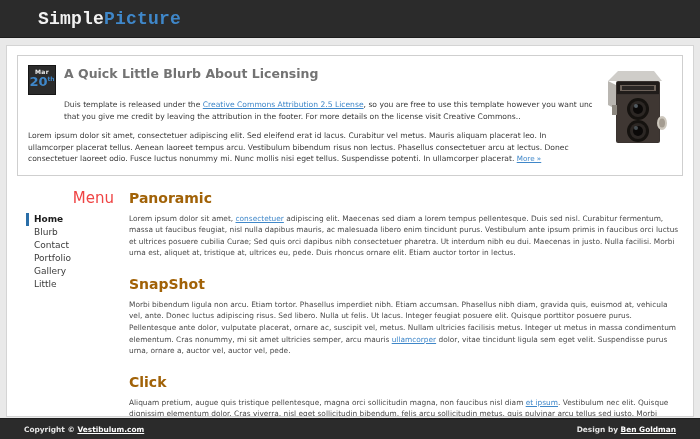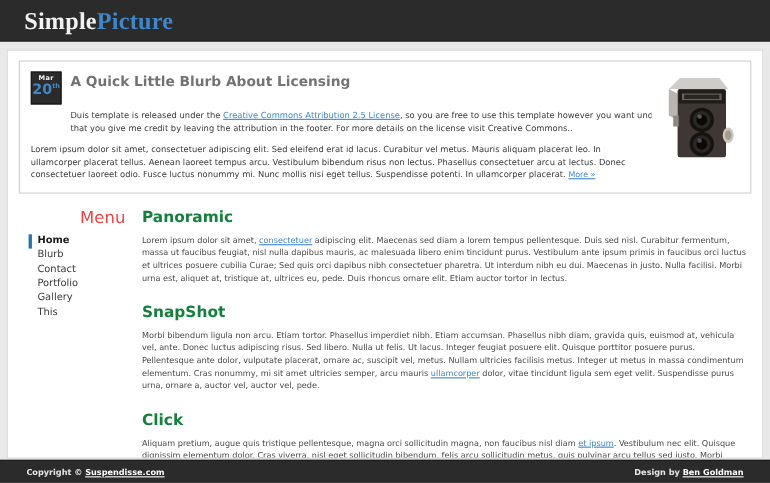--- a/index.html
+++ b/index.html
@@ -19,25 +19,26 @@
   
   .header {
     height: 38px;
     background: #2b2b2b;
     border-bottom: 1px solid #1d1d1d;
     display: flex;
     align-items: center;
     padding-left: 22px;
   }
   .logo {
-    font-family: Liberation Serif, serif;
-    font-size: 22px;
+    font-family: Liberation Mono, monospace;
+    font-size: 18px;
     font-weight: bold;
     letter-spacing: 0.2px;
     line-height: 1;
+    margin-left: 16px;
   }
   .logo .part-a { color: #f2f2f2; }
   .logo .part-b { color: #3f87c9; }
 
   
   .outer {
     background: #e9e9e9;
     padding: 7px 0 0 0;
     height: 401px;
     position: relative;
@@ -168,21 +169,21 @@
   .nav li.active {
     font-weight: bold;
     color: #1b1b1b;
     border-left: 3px solid #2a6ea8;
   }
 
   .main { flex: 1; padding-right: 2px; }
   .sec-title {
     font-size: 14px;
     font-weight: bold;
-    color: #15803d;
+    color: #a16207;
     margin: 0 0 7px 0;
     line-height: 16px;
   }
   .sec-title.tight { margin-top: 17px; }
   .sec-body {
     font-size: 7.4px;
     line-height: 11.6px;
     color: #4a4a4a;
     margin: 0;
     text-align: left;
@@ -273,21 +274,21 @@
       <div class="cols">
 
         <div class="side">
           <div class="menu-label">Menu</div>
           <ul class="nav">
             <li class="active">Home</li>
             <li>Blurb</li>
             <li>Contact</li>
             <li>Portfolio</li>
             <li>Gallery</li>
-            <li>This</li>
+            <li>Little</li>
           </ul>
         </div>
 
         <div class="main">
 
           <h2 class="sec-title">Panoramic</h2>
           <p class="sec-body"><span>Lorem ipsum dolor sit amet, </span><a class="lnk" href="#">consectetuer</a><span> adipiscing elit. Maecenas sed diam a lorem tempus pellentesque. Duis sed nisl. Curabitur fermentum, massa ut faucibus feugiat, nisl nulla dapibus mauris, ac malesuada libero enim tincidunt purus. Vestibulum ante ipsum primis in faucibus orci luctus et ultrices posuere cubilia Curae; Sed quis orci dapibus nibh consectetuer pharetra. Ut interdum nibh eu dui. Maecenas in justo. Nulla facilisi. Morbi urna est, aliquet at, tristique at, ultrices eu, pede. Duis rhoncus ornare elit. Etiam auctor tortor in lectus.</span></p>
 
           <h2 class="sec-title tight">SnapShot</h2>
           <p class="sec-body"><span>Morbi bibendum ligula non arcu. Etiam tortor. Phasellus imperdiet nibh. Etiam accumsan. Phasellus nibh diam, gravida quis, euismod at, vehicula vel, ante. Donec luctus adipiscing risus. Sed libero. Nulla ut felis. Ut lacus. Integer feugiat posuere elit. Quisque porttitor posuere purus. Pellentesque ante dolor, vulputate placerat, ornare ac, suscipit vel, metus. Nullam ultricies facilisis metus. Integer ut metus in massa condimentum elementum. Cras nonummy, mi sit amet ultricies semper, arcu mauris </span><a class="lnk" href="#">ullamcorper</a><span> dolor, vitae tincidunt ligula sem eget velit. Suspendisse purus urna, ornare a, auctor vel, auctor vel, pede.</span></p>
@@ -295,17 +296,17 @@
           <h2 class="sec-title tight">Click</h2>
           <p class="sec-body"><span>Aliquam pretium, augue quis tristique pellentesque, magna orci sollicitudin magna, non faucibus nisl diam </span><a class="lnk" href="#">et ipsum</a><span>. Vestibulum nec elit. Quisque dignissim elementum dolor. Cras viverra, nisl eget sollicitudin bibendum, felis arcu sollicitudin metus, quis pulvinar arcu tellus sed justo. Morbi semper. Sed auctor. Vivamus orci diam, tincidunt sit amet, aliquam ac, mollis accumsan, nulla. Ut odio velit, fermentum sed, posuere a, condimentum in, urna. Praesent vel leo at mi pellentesque pulvinar. Phasellus dignissim eros nec mi.</span></p>
 
         </div>
       </div>
 
     </div>
   </div>
 
   <div class="footer">
-    <div class="fl"><span>Copyright © </span><a href="#">Suspendisse.com</a></div>
+    <div class="fl"><span>Copyright © </span><a href="#">Vestibulum.com</a></div>
     <div class="fr"><span>Design by </span><a href="#">Ben Goldman</a></div>
   </div>
 
 </div>
 
 </body></html>

